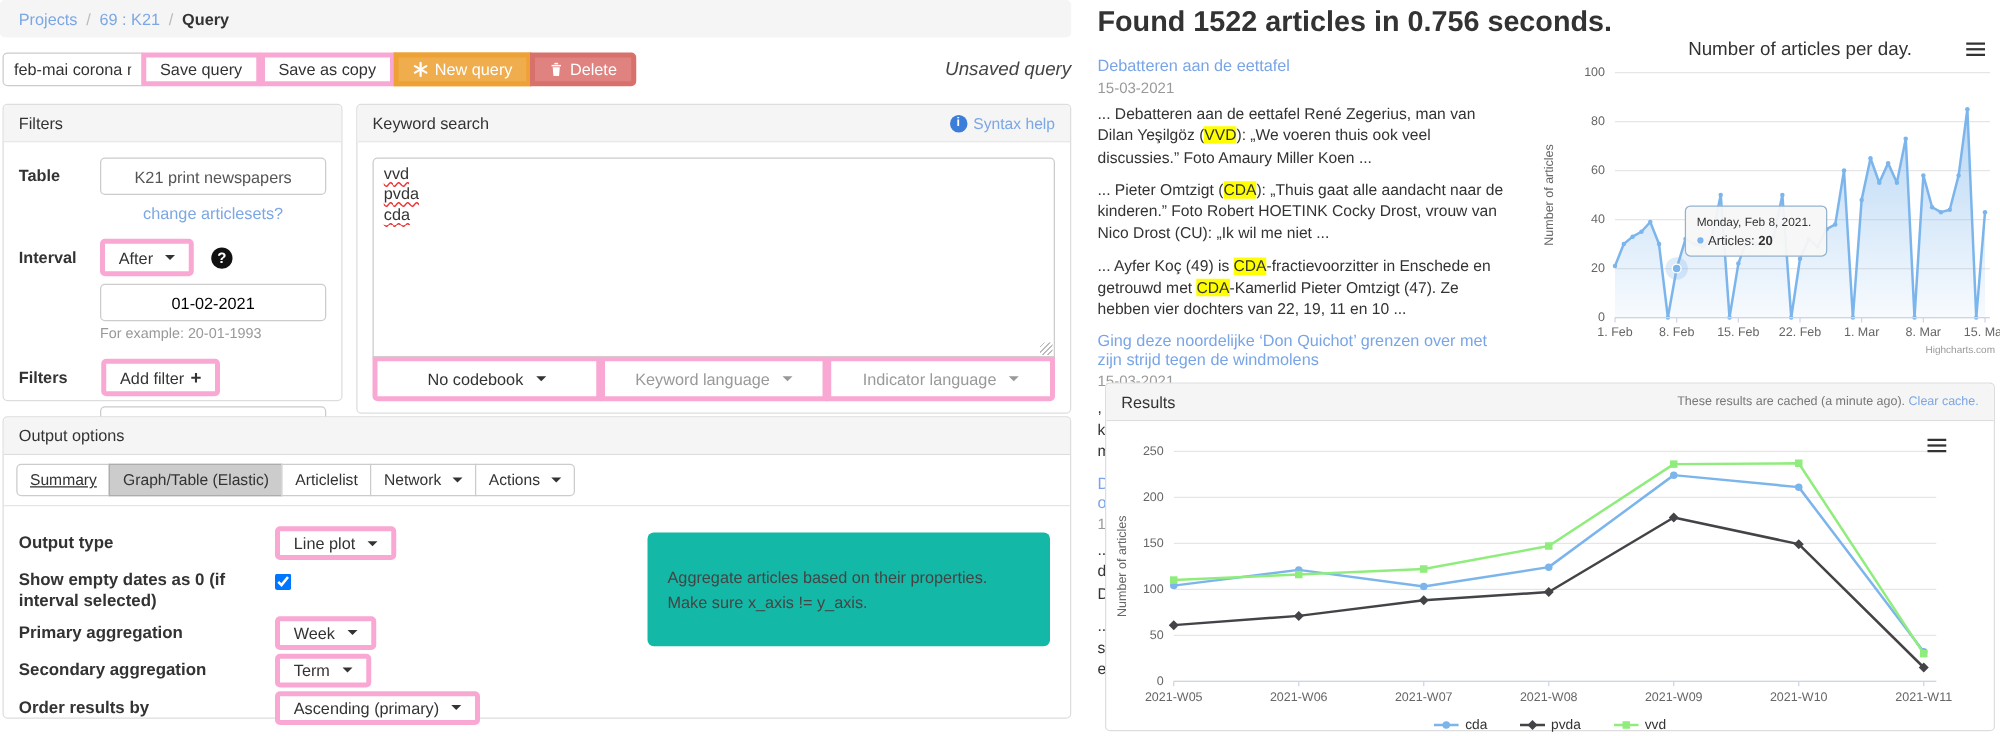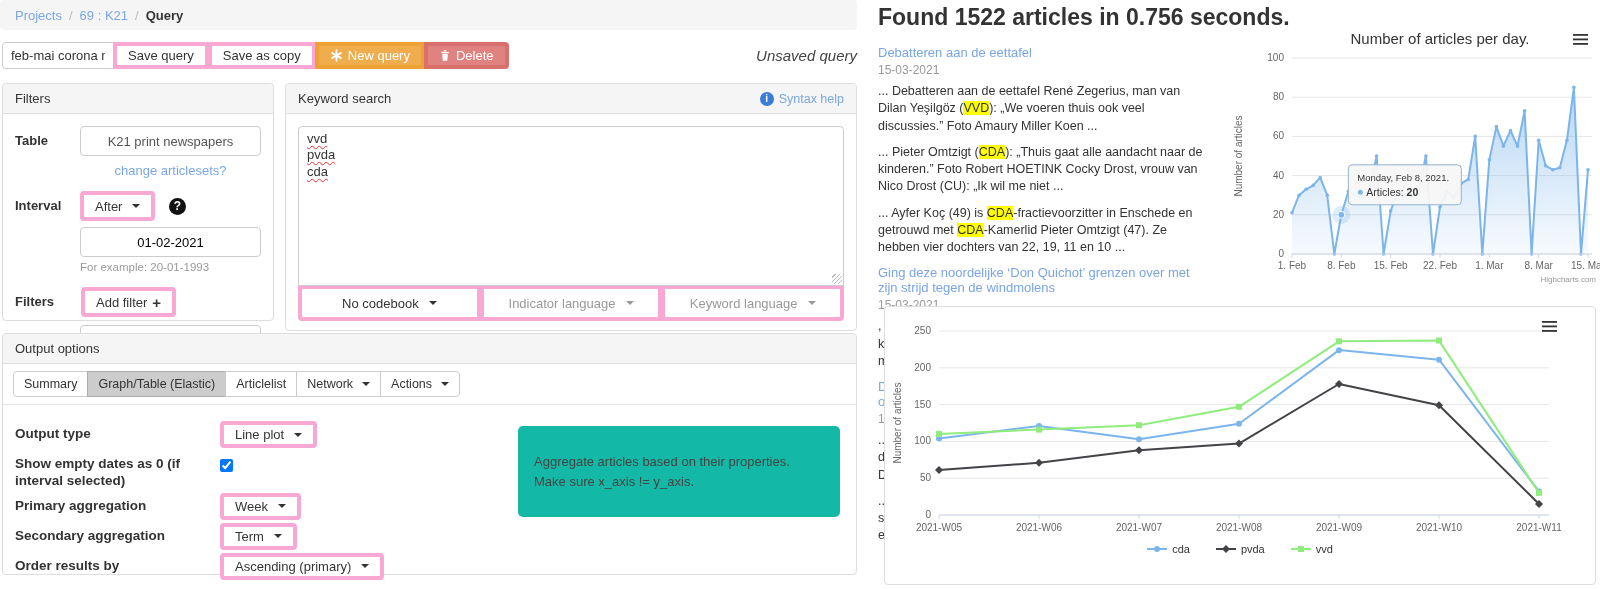--- a/index.html
+++ b/index.html
@@ -63,21 +63,21 @@
   .kw-btn-bar { display:flex; margin-top:-1px; }
   .kw-btn-bar .btn { flex:1; height:36px; margin-left:-1px; border-radius:0; background:#fff; }
   .kw-btn-bar .btn:first-child { margin-left:0; border-bottom-left-radius:4px; }
   .kw-btn-bar .btn:last-child { border-bottom-right-radius:4px; }
   .btn.muted { color:#999; }
 
   #output-panel { left:2px; top:333px; width:855px; height:242px; }
   .tabs { margin:7px 0 0 10px; display:flex; }
   .tab-btn { height:26px; font-size:12.5px; padding:0 10px; display:inline-flex; align-items:center; gap:4px;
     background:#fff; border:1px solid #ccc; margin-left:-1px; cursor:pointer; color:#333; font-family:inherit; }
-  .tab-btn:first-child { margin-left:0; border-radius:4px 0 0 4px; }
+  .tab-btn:first-child { margin-left:0; border-radius:4px 0 0 4px;text-decoration:underline; }
   .tab-btn:last-child { border-radius:0 4px 4px 0; }
   .tab-btn.active { background:#ccc; border-color:#adadad; }
   .o-divider { border:none; border-top:1px solid #e5e5e5; margin:7px 0 0 0; }
   .o-form { padding:16px 12px 0 12px; }
   .o-row { display:flex; margin-bottom:3px; min-height:26px; }
   .o-label { width:205px; font-weight:bold; font-size:13.5px; line-height:1.25; padding-top:5px; }
   .o-ctl .btn { height:27px; border-radius:4px; }
   .o-check { margin-top:8px; width:13px; height:13px; }
   .help-box { position:absolute; left:515px; top:92px; width:322px; background:#14b8a6; border-radius:5px;
     padding:26px 16px; font-size:13px; color:#444; line-height:1.5; }
@@ -195,25 +195,25 @@
           <div><span class="misspell">pvda</span></div>
           <div><span class="misspell">cda</span></div>
           <span class="resize-corner"></span>
       </div>
       <div class="kw-btn-bar">
         <button class="btn">
           <span>No codebook</span>
             <span class="caret"></span>
         </button>
         <button class="btn muted">
+          <span>Keyword language</span>
+            <span class="caret"></span>
+        </button>
+        <button class="btn muted">
           <span>Indicator language</span>
-            <span class="caret"></span>
-        </button>
-        <button class="btn muted">
-          <span>Keyword language</span>
             <span class="caret"></span>
         </button>
       </div>
     </div>
   </section>
 
   <section class="panel" id="output-panel">
     <div class="panel-heading">Output options</div>
     <div class="tabs">
         <button class="tab-btn">
@@ -393,20 +393,27 @@
       <g transform="translate(120.33333333333334,138.8)">
         <rect x="0" y="0" width="113" height="40" rx="4" fill="#f7f7f7" fill-opacity="0.95" stroke="#94b2cf" stroke-width="1"></rect>
         <text x="9" y="16" font-size="9.5" fill="#333">Monday, Feb 8, 2021.</text>
         <circle cx="12" cy="27.5" r="2.5" fill="#7cb5ec"></circle>
         <text x="18" y="31" font-size="10.5" fill="#333">Articles: <tspan font-weight="bold">20</tspan></text>
       </g>
       <text x="368" y="256" text-anchor="end" font-size="8" fill="#999">Highcharts.com</text>
     </svg>
 
   <section class="panel" id="results-panel">
+    <div class="panel-heading">
+      <span>Results</span>
+      <span class="cache-note">
+        <span>These results are cached (a minute ago).</span>
+        <a>Clear cache.</a>
+      </span>
+    </div>
     <div class="panel-body">
       <svg id="line-chart" width="708" height="228">
           <line x1="52" y1="204" x2="662" y2="204" stroke="#e6e6e6" stroke-width="1"></line>
           <text x="44" y="207" text-anchor="end" font-size="10" fill="#666">0</text>
           <line x1="52" y1="167.2" x2="662" y2="167.2" stroke="#e6e6e6" stroke-width="1"></line>
           <text x="44" y="170.2" text-anchor="end" font-size="10" fill="#666">50</text>
           <line x1="52" y1="130.4" x2="662" y2="130.4" stroke="#e6e6e6" stroke-width="1"></line>
           <text x="44" y="133.4" text-anchor="end" font-size="10" fill="#666">100</text>
           <line x1="52" y1="93.6" x2="662" y2="93.6" stroke="#e6e6e6" stroke-width="1"></line>
           <text x="44" y="96.6" text-anchor="end" font-size="10" fill="#666">150</text>

